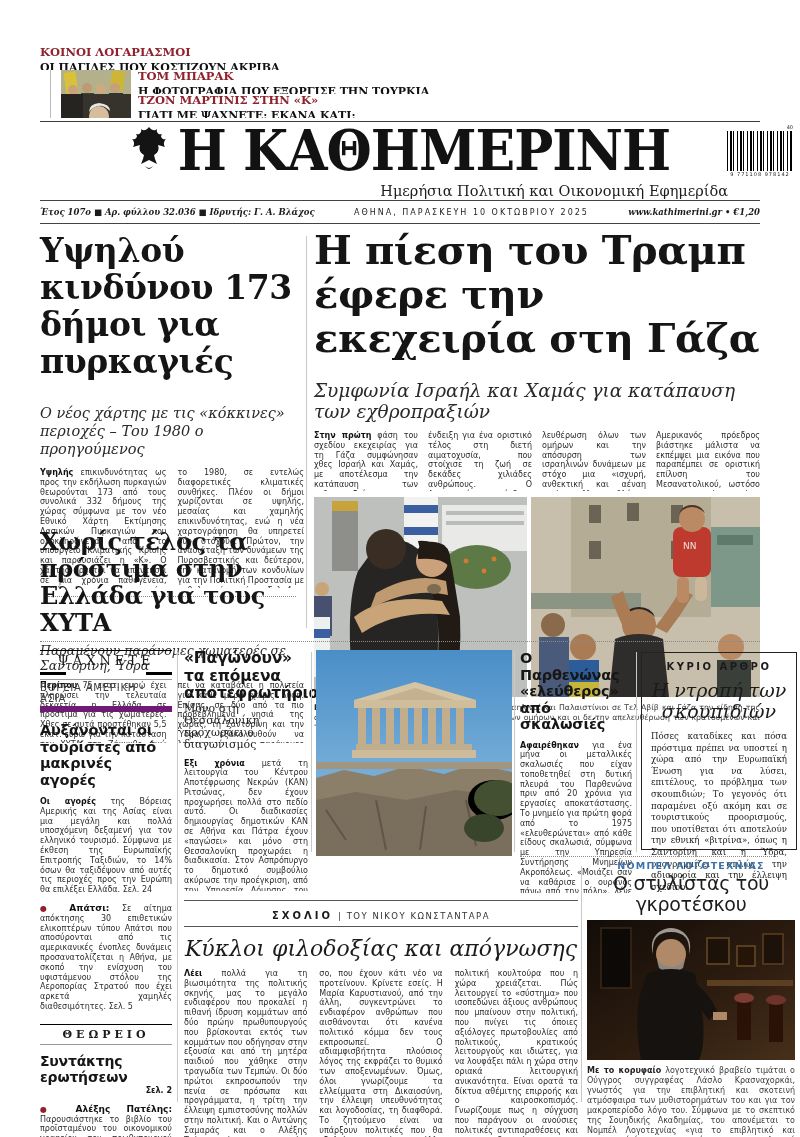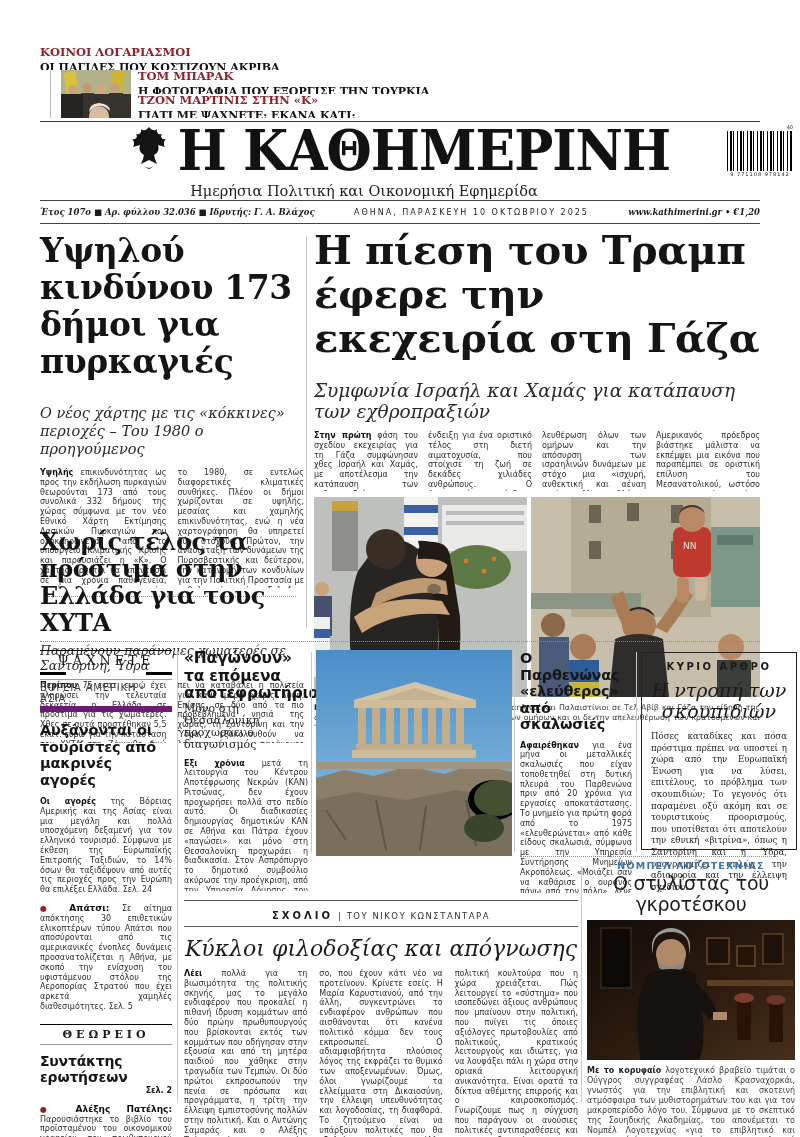--- a/index.html
+++ b/index.html
@@ -15,21 +15,21 @@
   .promo-sub{font-weight:bold;font-size:11px;line-height:13px;margin-top:2px;font-family:"DejaVu Serif",serif;color:#111;}
   .promo-page{color:#8f222c;font-weight:bold;font-size:7px;margin-top:4px;letter-spacing:.4px;}
   .promo-photo{width:70px;height:64px;flex:0 0 auto;background:#999;}
   .rule{background:#3c3c3c;height:1px;left:40px;width:720px;}
 
   
   .masthead{top:126px;left:0;width:800px;text-align:center;}
   .mast-row{display:flex;align-items:flex-start;justify-content:center;gap:10px;}
   .mast-title{font-family:"DejaVu Serif",serif;font-weight:bold;font-size:52px;line-height:50px;
               letter-spacing:-1px;transform:scaleY(1.08);color:#121212;}
-  .mast-sub{top:183px;left:0;width:728px;text-align:center;font-family:"DejaVu Serif",serif;
+  .mast-sub{top:183px;left:0;width:728px;text-align:right;font-family:"DejaVu Serif",serif;
             font-size:14.5px;color:#1d1d1d;}
   .barcode-wrap{top:131px;left:727px;width:66px;}
   .barcode{height:40px;background:
       repeating-linear-gradient(90deg,#000 0 1px,#fff 1px 3px,#000 3px 5px,#fff 5px 6px,#000 6px 7px,#fff 7px 10px);}
   .barcode-num{font-size:5px;letter-spacing:1px;text-align:center;}
   .barcode-corner{position:absolute;top:-7px;right:0;font-size:5px;}
 
   
   .dateline{top:200px;left:40px;width:720px;border-top:1px solid #444;border-bottom:1px solid #444;
             display:flex;justify-content:space-between;align-items:center;height:22px;font-size:8px;gap:6px;}

